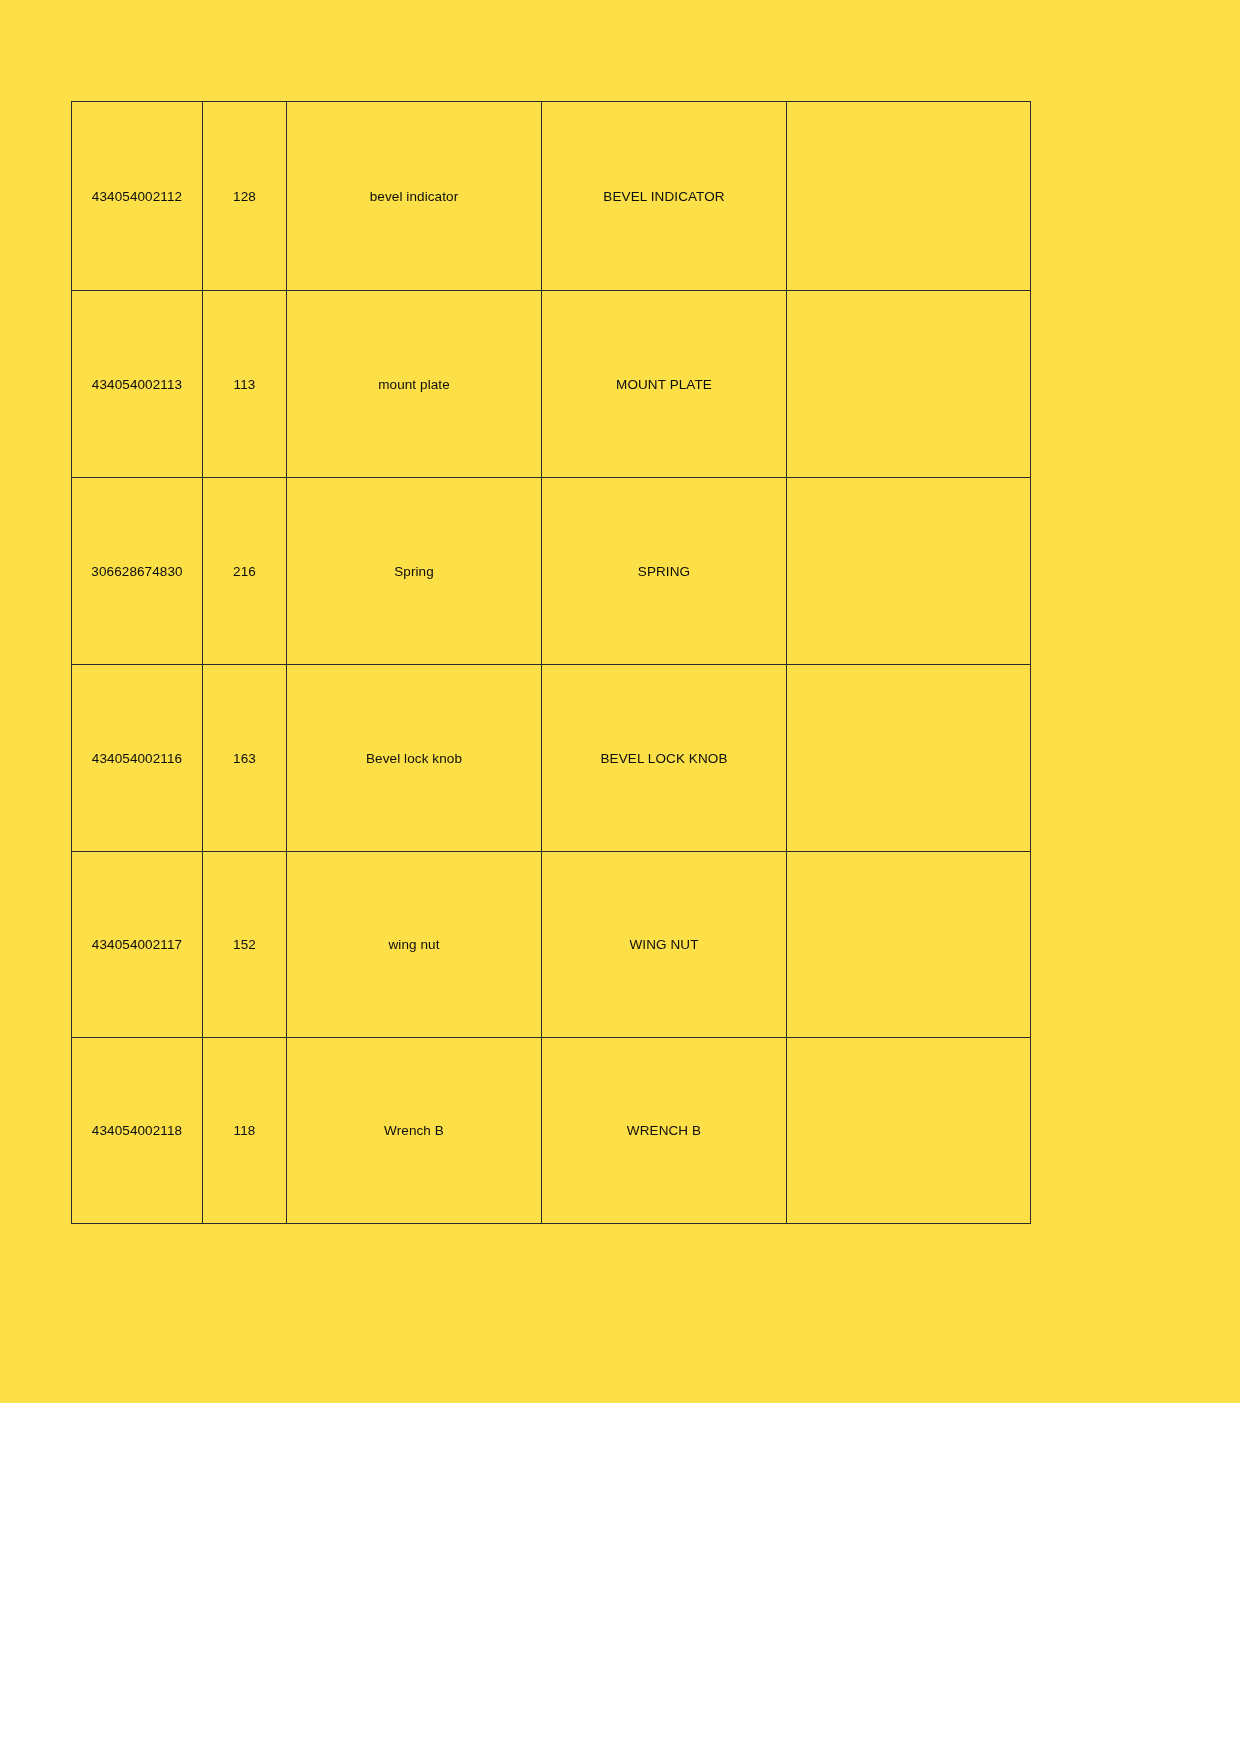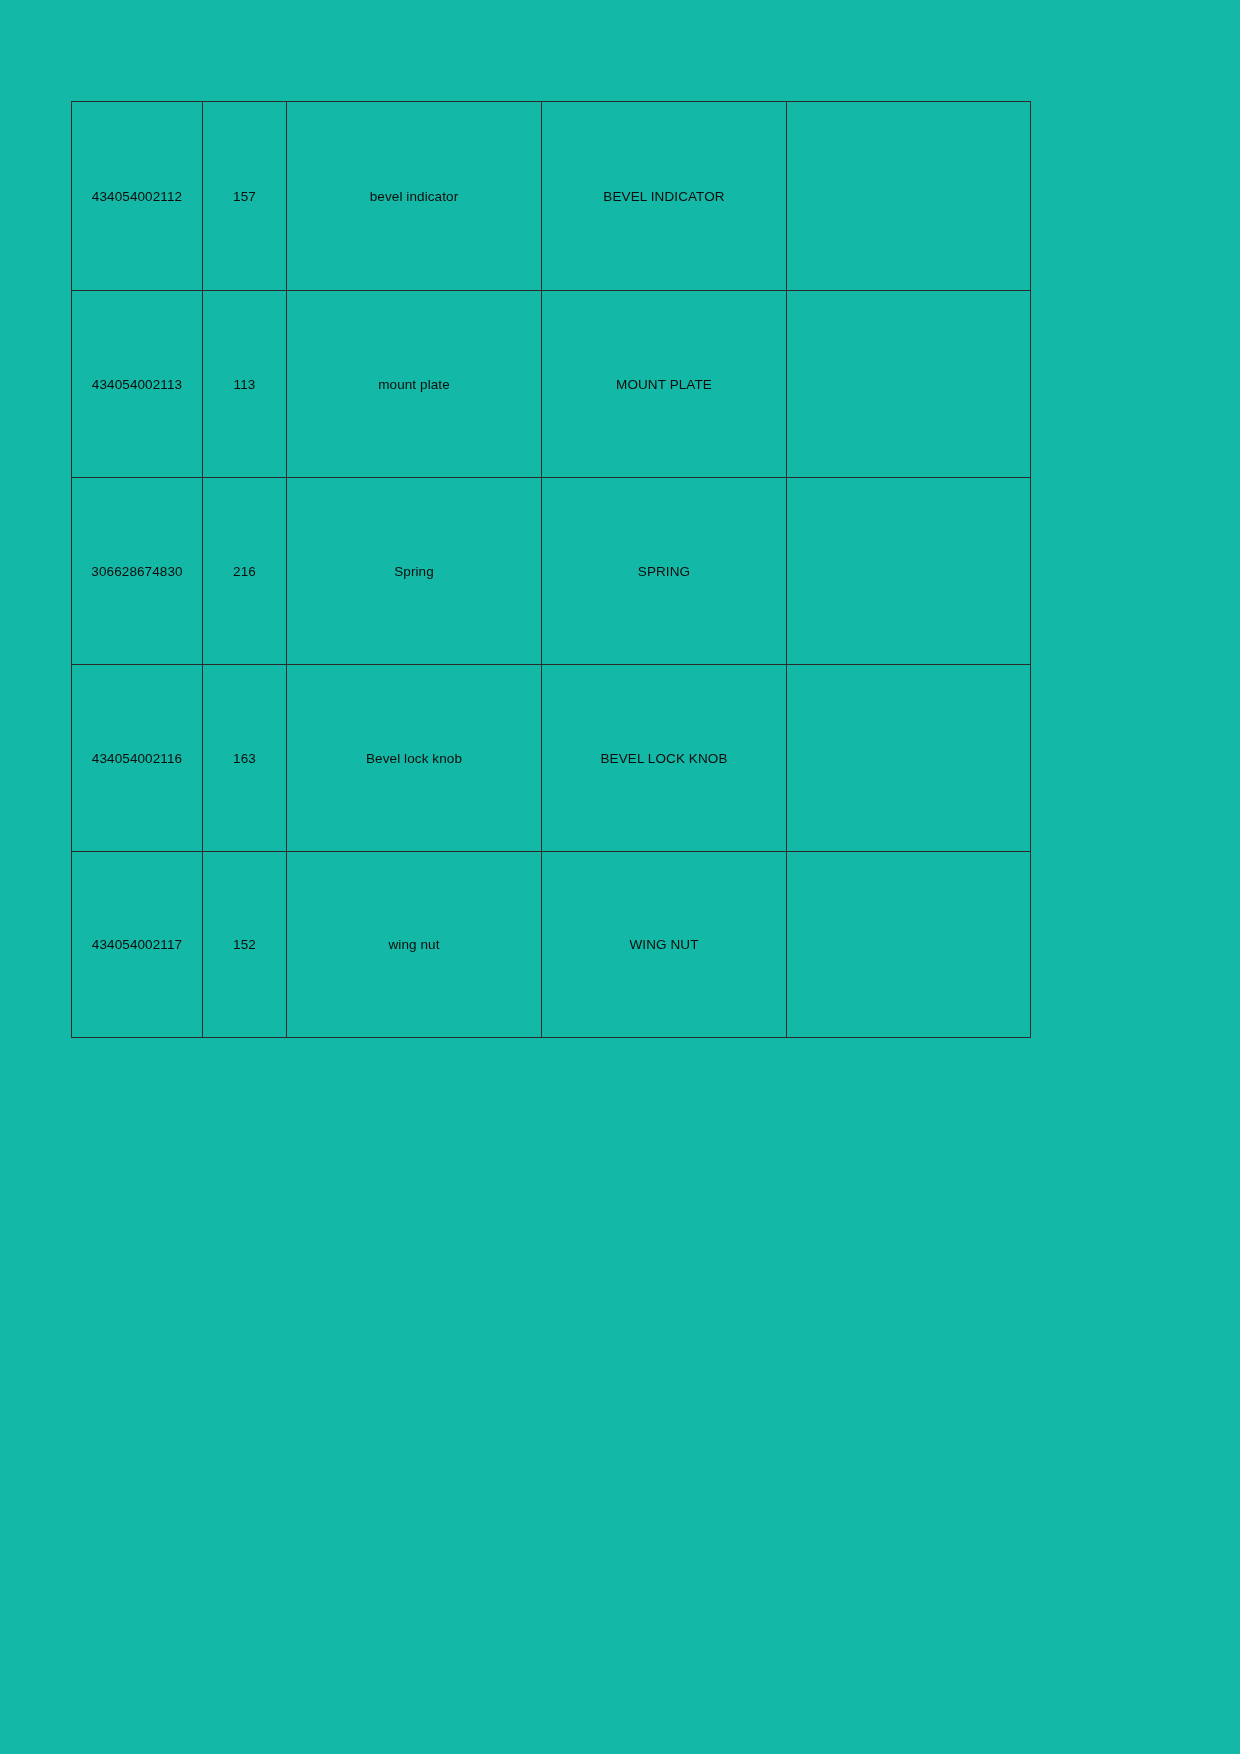--- a/index.html
+++ b/index.html
@@ -14,22 +14,22 @@
     font-family: "Liberation Sans", sans-serif;
     color: #000000;
     position: relative;
   }
 
   
   #page {
     position: absolute;
     left: 0; top: 0;
     width: 1240px;
-    height: 1754px;
-    background: #14b8a6;
+    height: 1403px;
+    background: #fde047;
   }
 
   #parts-table {
     position: absolute;
     left: 71px;
     top: 101px;
     width: 959px;
     border-collapse: collapse;
     table-layout: fixed;
   }
@@ -91,21 +91,21 @@
       <col class="c-sku">
         <col class="c-num">
         <col class="c-name">
         <col class="c-desc">
         <col class="c-img">
     </colgroup>
     <tbody>
 
     <tr style="height:189px">
       <td>434054002112</td>
-      <td>157</td>
+      <td>128</td>
       <td>bevel indicator</td>
       <td>BEVEL INDICATOR</td>
       <td class="cell-img">
         <div class="shot">
           <div class="shot-inner">
 
             <div class="vruler">
               <div class="spine"></div>
 
             </div>
@@ -198,17 +198,35 @@
             <div class="vruler">
               <div class="spine"></div>
 
             </div>
 
           </div>
         </div>
       </td>
     </tr>
 
+    <tr style="height:186px">
+      <td>434054002118</td>
+      <td>118</td>
+      <td>Wrench B</td>
+      <td>WRENCH B</td>
+      <td class="cell-img">
+        <div class="shot">
+          <div class="shot-inner">
+
+            <div class="vruler fine" style="width:22px">
+              <div class="spine"></div>
+
+            </div>
+
+          </div>
+        </div>
+      </td>
+    </tr>
 
     </tbody>
   </table>
 
 </div>
 
 </body></html>

